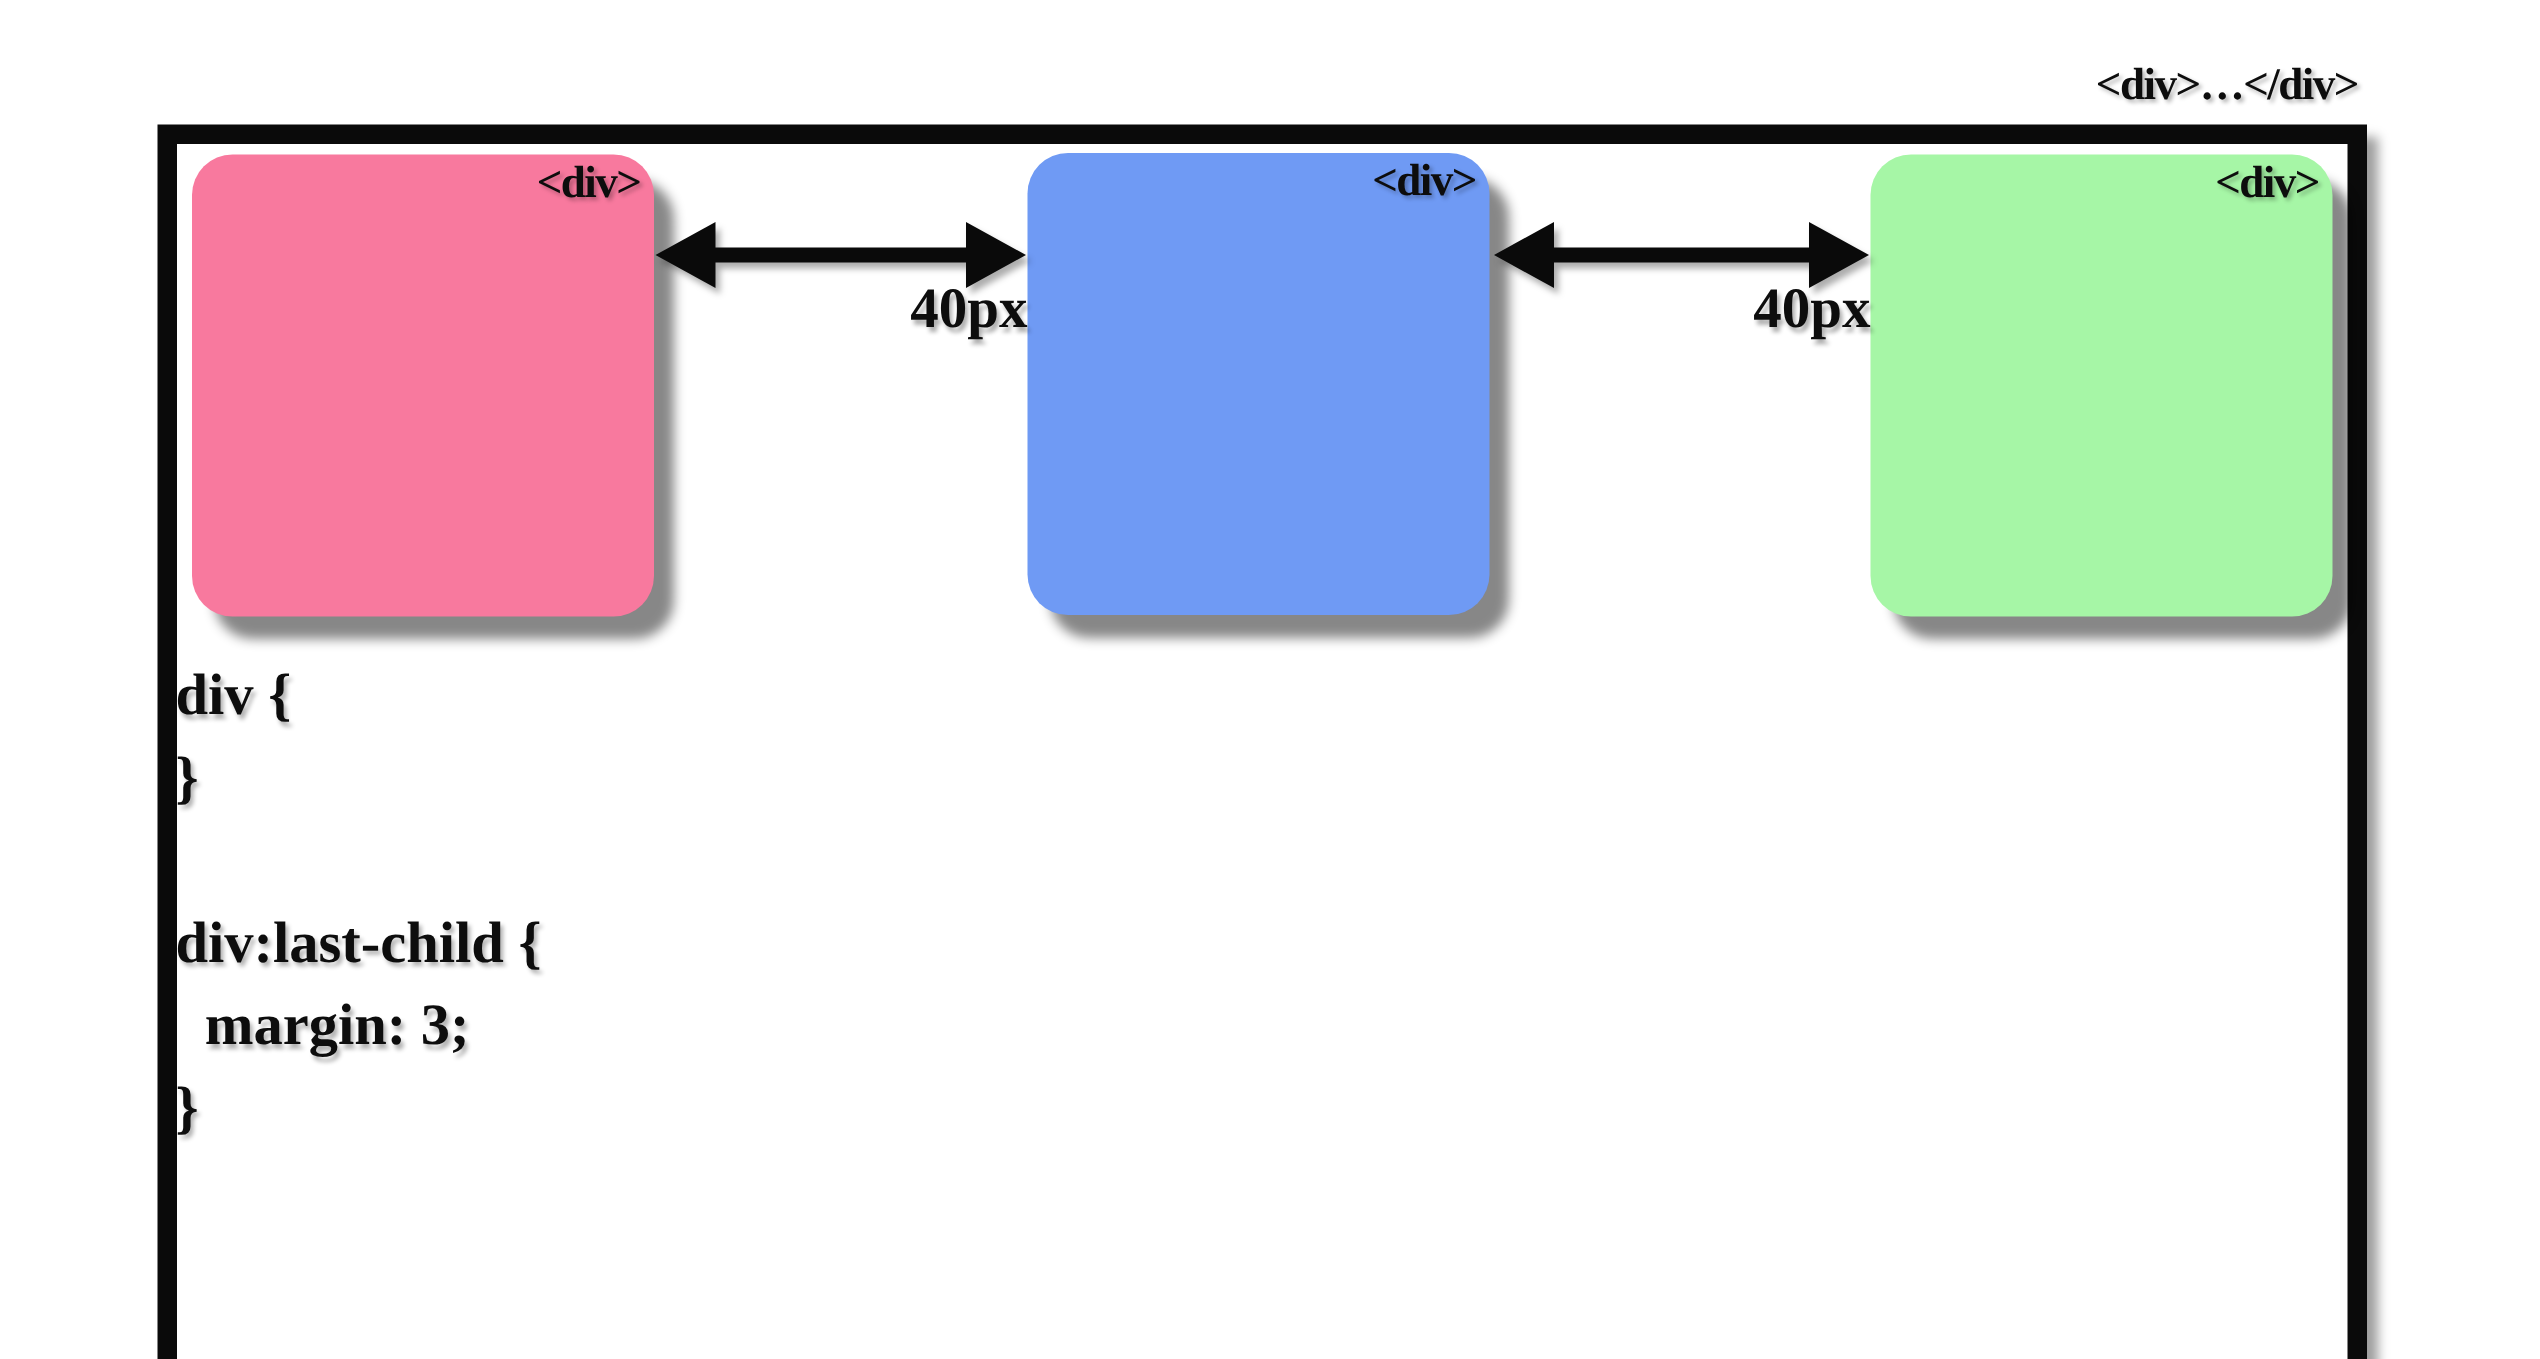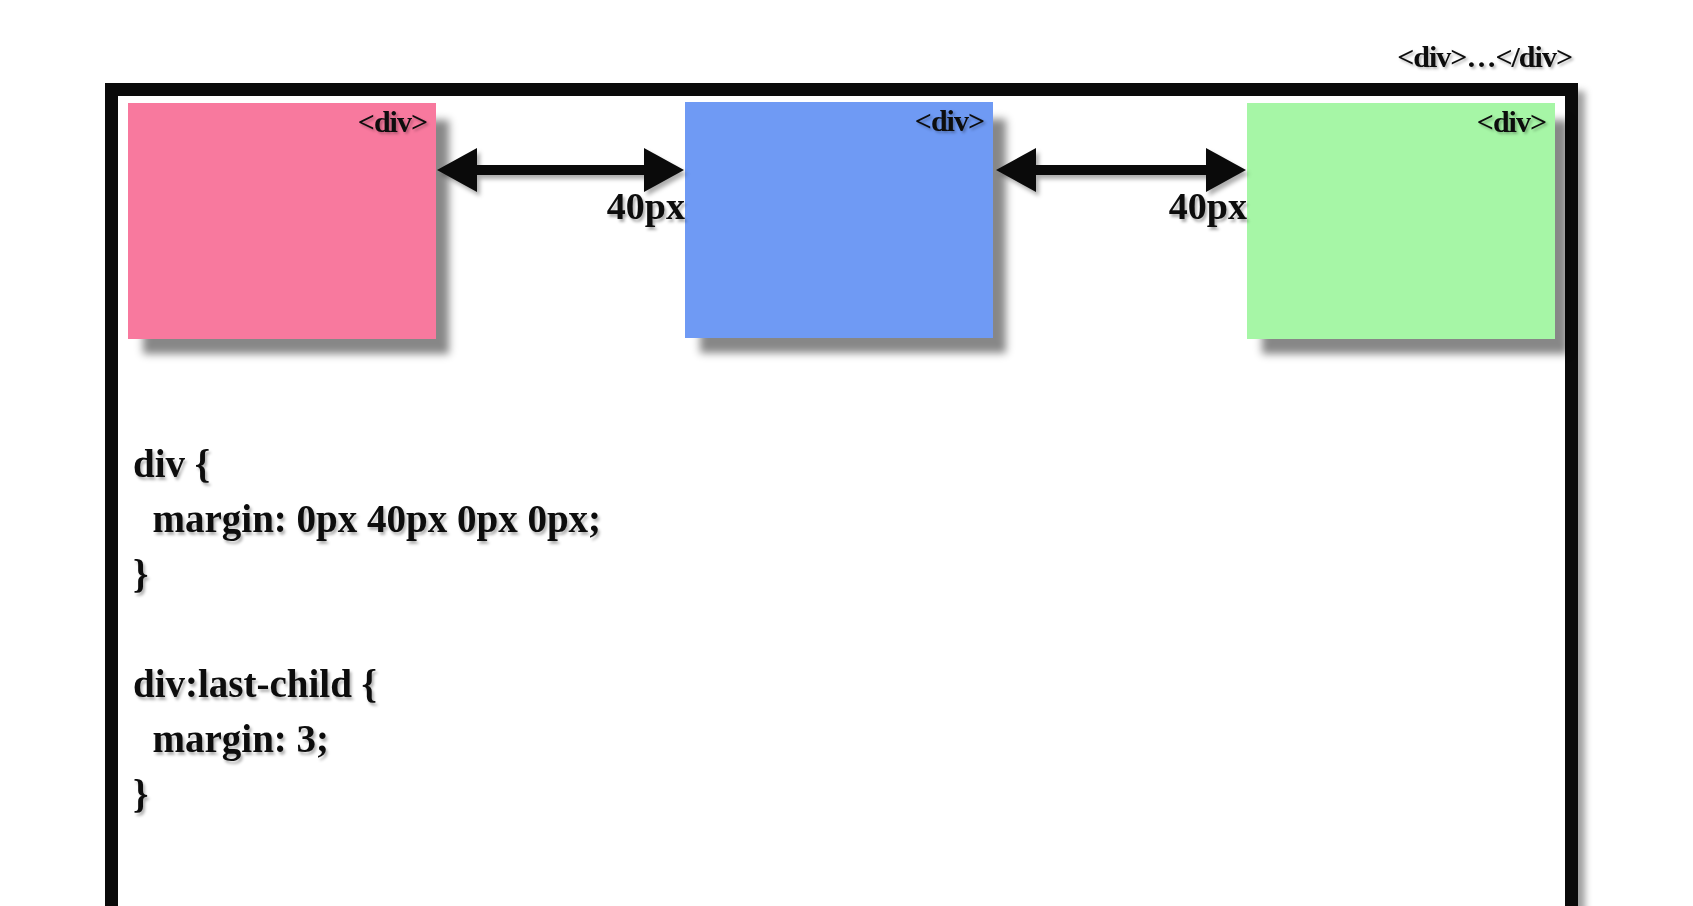--- a/index.html
+++ b/index.html
@@ -36,22 +36,23 @@
     height: 840px;
     border: 13px solid #0a0a0a;
     background: #ffffff;
     box-shadow: 7px 8px 7px rgba(0,0,0,0.38);
   }
 
   
   .box {
     position: absolute;
     width: 308px;
-    height: 236px;
+    height: 308px;
     box-shadow: 14px 16px 8px -1px rgba(0,0,0,0.47);
+    border-radius: 27px;
   }
   .box-pink  { left: 128px;  top: 65px; }
   .box-blue  { left: 685px;  top: 64px; }
   .box-green { left: 1247px; top: 65px; }
   .box-label {
     position: absolute;
     top: 2px;
     right: 9px;
     font-size: 30px;
     letter-spacing: -1px;
@@ -77,21 +78,21 @@
     text-align: right;
     text-shadow: 2px 3px 3px rgba(0,0,0,0.32);
     white-space: pre;
   }
   .gap-label-1 { left: 436px; width: 249px; }
   .gap-label-2 { left: 995px; width: 252px; }
 
   
   .code {
     position: absolute;
-    left: 133px;
+    left: 117px;
     top: 398px;
     font-size: 39px;
     text-shadow: 2px 3px 3px rgba(0,0,0,0.30);
   }
   .code-line {
     height: 55px;
     line-height: 55px;
     white-space: pre;
   }
 
@@ -137,21 +138,20 @@
     <polygon points="1,28 41,6 41,50" fill="#0a0a0a"></polygon>
     <polygon points="251,28 211,6 211,50" fill="#0a0a0a"></polygon>
   </svg>
 
   <div class="gap-label gap-label-1">40px</div>
 
   <div class="gap-label gap-label-2">40px</div>
 
   <div class="code">
     <div class="code-line">div {</div>
-    <div class="code-line">  margin: 0px 40px 0px 0px;</div>
     <div class="code-line">}</div>
     <div class="code-line"></div>
     <div class="code-line">div:last-child {</div>
     <div class="code-line">  margin: 3;</div>
     <div class="code-line">}</div>
   </div>
 
   <div class="footer-strip"></div>
 
 </div>

